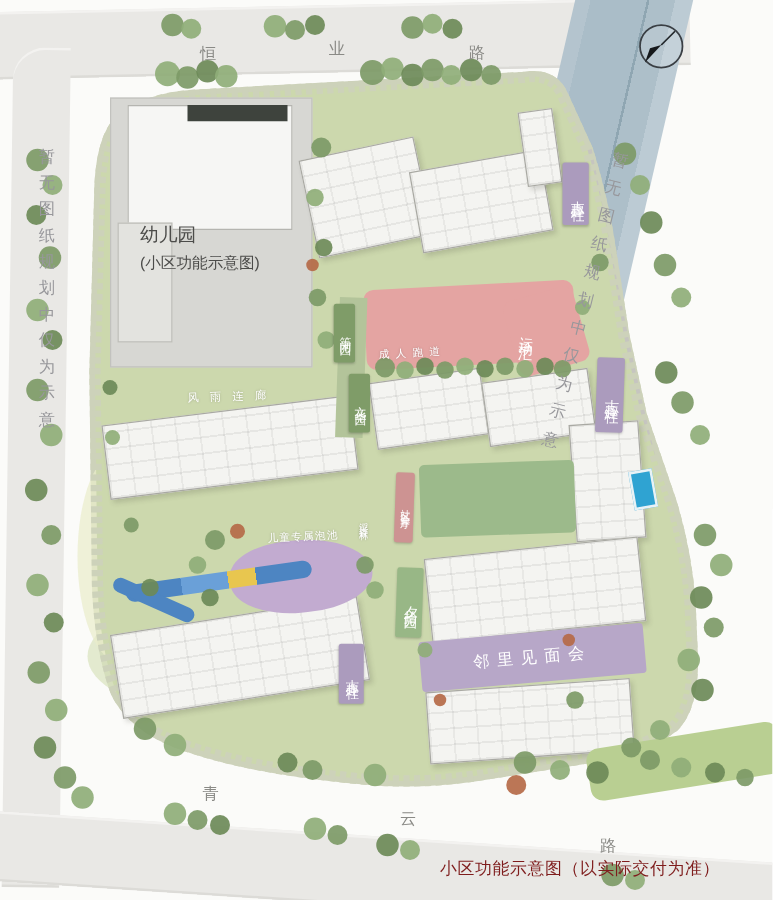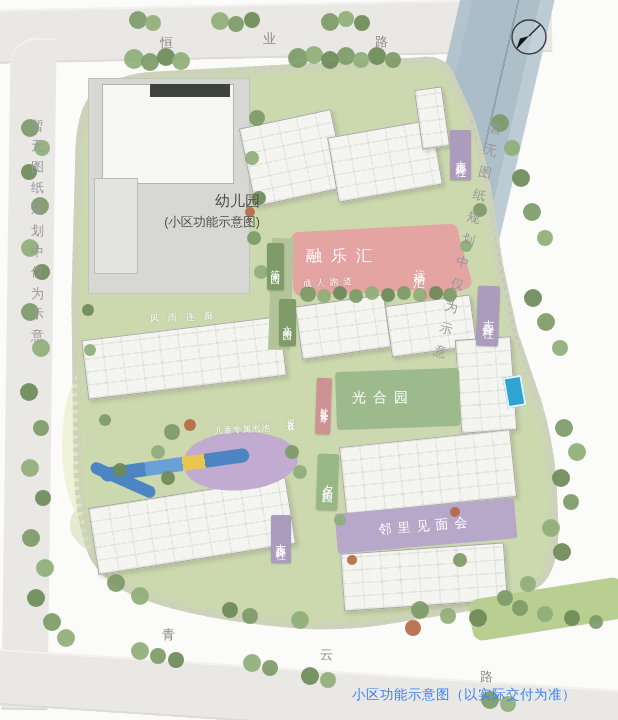--- a/index.html
+++ b/index.html
@@ -20,22 +20,22 @@
   
   .zone{border-radius:8px;}
   
   .wh{color:#fff;}
   .vlabel{writing-mode:vertical-rl;display:flex;align-items:center;justify-content:center;line-height:1;}
   .tag{display:flex;align-items:center;justify-content:center;color:#fff;writing-mode:vertical-rl;
        border-radius:2px;box-shadow:0 1px 2px rgba(0,0,0,.2);line-height:1;}
   .rchar{color:#8a8a86;font-size:13px;}
   .notice{writing-mode:vertical-rl;color:#97979b;font-size:13px;letter-spacing:21px;line-height:1;}
   .small-wh{color:#fff;white-space:nowrap;text-shadow:0 0 2px rgba(0,0,0,.25);}
-  #caption{color:#3b82f6;font-size:13.5px;letter-spacing:.5px;white-space:nowrap;}
-  #kg-label{text-align:right;color:#4c4c4a;line-height:1.5;margin-top:12px;}
+  #caption{color:#7f1d1d;font-size:13.5px;letter-spacing:.5px;white-space:nowrap;}
+  #kg-label{text-align:left;color:#4c4c4a;line-height:1.5;}
   svg{display:block;}
 </style>
 </head>
 <body>
 
 <div id="stage">
 
   <div class="abs road" id="road-top"></div>
   <div class="abs road" id="road-left"></div>
   <div class="abs road" id="road-bottom"></div>
@@ -205,31 +205,29 @@
         <circle cx="250" cy="212" r="5" fill="#b56a48" opacity="0.92"></circle>
         <circle cx="455" cy="512" r="5" fill="#b56a48" opacity="0.92"></circle>
         <circle cx="352" cy="560" r="5" fill="#b56a48" opacity="0.92"></circle>
         <circle cx="520" cy="608" r="8" fill="#7d9a67" opacity="0.92"></circle>
         <circle cx="545" cy="614" r="8" fill="#8fae78" opacity="0.92"></circle>
         <circle cx="572" cy="618" r="8" fill="#6d8a58" opacity="0.92"></circle>
         <circle cx="596" cy="622" r="7" fill="#7d9a67" opacity="0.92"></circle>
       </g>
   </svg>
 
-  <div class="abs wh" style="left:306px;top:246px;width:120px;font-size:16px;letter-spacing:9px">融乐汇</div>
   <div class="abs vlabel wh" style="left:414px;top:237px;height:58px;font-size:11.5px;letter-spacing:4px;transform:rotate(4deg)">运动汇</div>
   <div class="abs tag" style="left:267px;top:243px;width:17px;height:47px;background:#7f9c68;font-size:9.5px;letter-spacing:3px">等闲园</div>
   <div class="abs tag" style="left:279px;top:299px;width:17px;height:47px;background:#7f9c68;font-size:9.5px;letter-spacing:3px">文华园</div>
   <div class="abs small-wh" style="left:303px;top:277px;font-size:8.5px;letter-spacing:5px;transform:rotate(-3deg)">成人跑道</div>
   <div class="abs small-wh" style="left:150px;top:311px;font-size:9px;letter-spacing:9px;transform:rotate(-2deg)">风雨连廊</div>
   <div class="abs tag" style="left:450px;top:130px;width:21px;height:50px;background:#ab9bbd;font-size:11px;letter-spacing:3px">志趣社</div>
   <div class="abs tag" style="left:477px;top:286px;width:22px;height:60px;background:#ab9bbd;font-size:11.5px;letter-spacing:4px;transform:rotate(2deg)">志趣社</div>
   <div class="abs tag" style="left:271px;top:515px;width:20px;height:48px;background:#ab9bbd;font-size:10.5px;letter-spacing:3px">志趣社</div>
   <div class="abs tag" style="left:316px;top:378px;width:15px;height:56px;background:#cd9392;font-size:8px;letter-spacing:2px;transform:rotate(2deg)">社区会客厅</div>
-  <div class="abs wh" style="left:352px;top:389px;width:104px;font-size:14px;letter-spacing:7px">光合园</div>
   <div class="abs vlabel small-wh" style="left:287px;top:394px;height:44px;font-size:7.5px;letter-spacing:2px">浮影森林</div>
   <div class="abs small-wh" style="left:214px;top:424px;font-size:8.5px;letter-spacing:1px;transform:rotate(-3deg)">儿童专属泡池</div>
   <div class="abs tag" style="left:317px;top:454px;width:21px;height:56px;background:#98b786;font-size:11px;letter-spacing:4px;transform:rotate(2deg)">夕拾园</div>
   <div class="abs" id="kg-label" style="left:112px;top:178px;width:148px">
     <div style="font-size:15px">幼儿园</div>
     <div style="font-size:12.5px">(小区功能示意图)</div>
   </div>
 
   <span class="abs rchar" style="left:160px;top:34px">恒</span>
   <span class="abs rchar" style="left:263px;top:30px">业</span>

